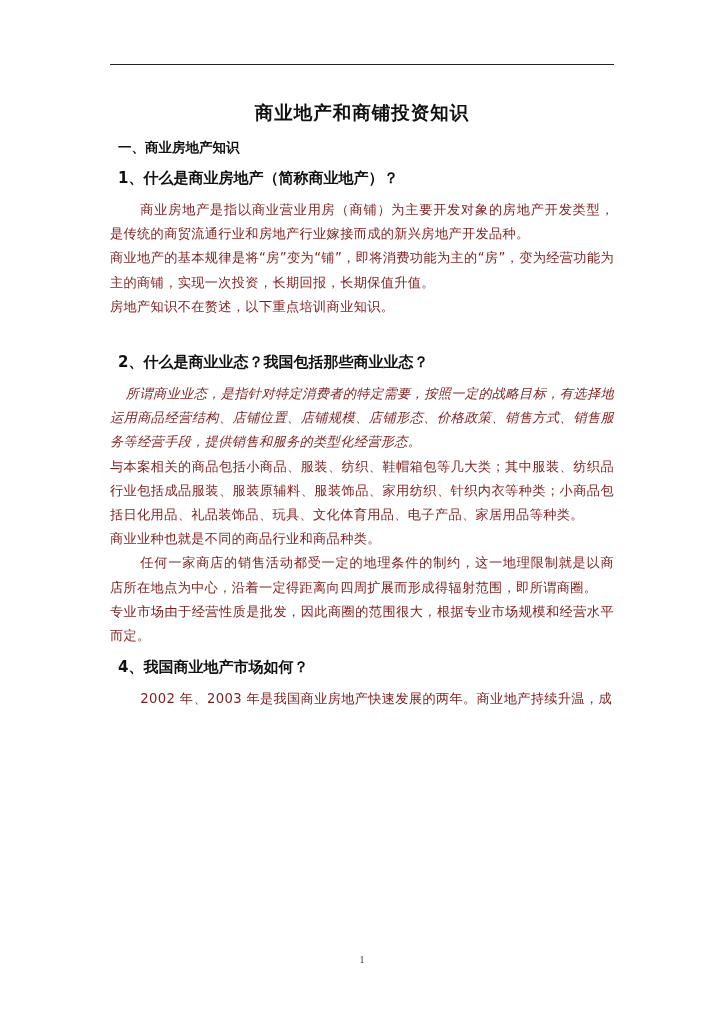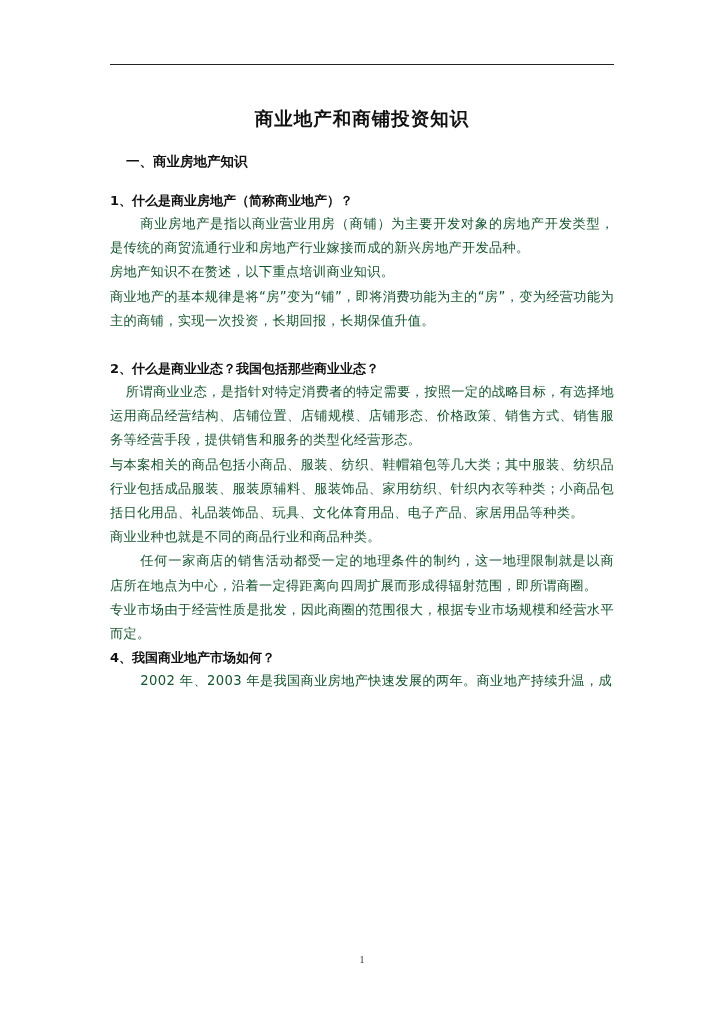--- a/index.html
+++ b/index.html
@@ -1,46 +1,46 @@
 <!DOCTYPE html>
 <html><head>
 <meta charset="utf-8">
 <style>
   html, body { margin: 0; padding: 0; background: #ffffff; }
   body { width: 724px; height: 1024px; position: relative; overflow: hidden;
          font-family: "DejaVu Serif", "Liberation Serif", serif; color: #111; }
   .page { position: absolute; left: 0; top: 0; width: 724px; height: 1024px; background: #fff; }
   .header-rule { position: absolute; left: 110px; top: 64px; width: 504px; height: 0; border-top: 1.5px solid #222; }
-  .content { position: absolute; left: 110px; top: 104px; width: 504px; }
+  .content { position: absolute; left: 110px; top: 98px; width: 504px; }
   .title { text-align: center; font-size: 18.5px; font-weight: bold; line-height: 30px; height: 30px;
            letter-spacing: 1px; margin: 0 0 4px 0; font-family: "DejaVu Sans", sans-serif; }
-  .h1 { font-size: 13.5px; font-weight: bold; line-height: 23px; margin: 16px; font-family: "DejaVu Sans", sans-serif; }
-  .h2 { font-size: 13px; font-weight: bold; line-height: 23px; margin: 0; font-family: "DejaVu Sans", sans-serif; }
+  .h1 { font-size: 13.5px; font-weight: bold; line-height: 23px; margin: 8px; font-family: "DejaVu Sans", sans-serif; }
+  .h2 { font-size: 15px; font-weight: bold; line-height: 23px; margin: 8px; font-family: "DejaVu Sans", sans-serif; }
   .p { font-size: 13.2px; line-height: 24.2px; margin: 0; text-align: justify; text-align-last: left;
-       font-family: "DejaVu Sans", sans-serif; color: #14532d; letter-spacing: 0.35px; }
+       font-family: "DejaVu Sans", sans-serif; color: #7f1d1d; letter-spacing: 0.35px; }
   .indent { text-indent: 2.3em; }
-  .indent-sm { text-indent: 1.2em; }
+  .indent-sm { text-indent: 1.2em; font-style: italic; }
   .gap { height: 24px; }
   .page-number { position: absolute; top: 954px; left: 0; width: 724px; text-align: center;
                  font-size: 10px; font-family: "Liberation Serif", serif; color: #333; }
 </style>
 </head>
 <body>
 
 <div class="page">
   <div class="header-rule"></div>
 
   <div class="content">
     <div class="title">商业地产和商铺投资知识</div>
     <div class="h1">一、商业房地产知识</div>
 
     <div class="h2">1、什么是商业房地产（简称商业地产）？</div>
     <p class="p indent">商业房地产是指以商业营业用房（商铺）为主要开发对象的房地产开发类型，是传统的商贸流通行业和房地产行业嫁接而成的新兴房地产开发品种。</p>
+    <p class="p">商业地产的基本规律是将“房”变为“铺”，即将消费功能为主的“房”，变为经营功能为主的商铺，实现一次投资，长期回报，长期保值升值。</p>
     <p class="p">房地产知识不在赘述，以下重点培训商业知识。</p>
-    <p class="p">商业地产的基本规律是将“房”变为“铺”，即将消费功能为主的“房”，变为经营功能为主的商铺，实现一次投资，长期回报，长期保值升值。</p>
     <div class="gap"></div>
 
     <div class="h2">2、什么是商业业态？我国包括那些商业业态？</div>
     <p class="p indent-sm">所谓商业业态，是指针对特定消费者的特定需要，按照一定的战略目标，有选择地运用商品经营结构、店铺位置、店铺规模、店铺形态、价格政策、销售方式、销售服务等经营手段，提供销售和服务的类型化经营形态。</p>
 
     <p class="p">与本案相关的商品包括小商品、服装、纺织、鞋帽箱包等几大类；其中服装、纺织品行业包括成品服装、服装原辅料、服装饰品、家用纺织、针织内衣等种类；小商品包括日化用品、礼品装饰品、玩具、文化体育用品、电子产品、家居用品等种类。</p>
     <p class="p">商业业种也就是不同的商品行业和商品种类。</p>
 
     <p class="p indent">任何一家商店的销售活动都受一定的地理条件的制约，这一地理限制就是以商店所在地点为中心，沿着一定得距离向四周扩展而形成得辐射范围，即所谓商圈。</p>
     <p class="p">专业市场由于经营性质是批发，因此商圈的范围很大，根据专业市场规模和经营水平而定。</p>

